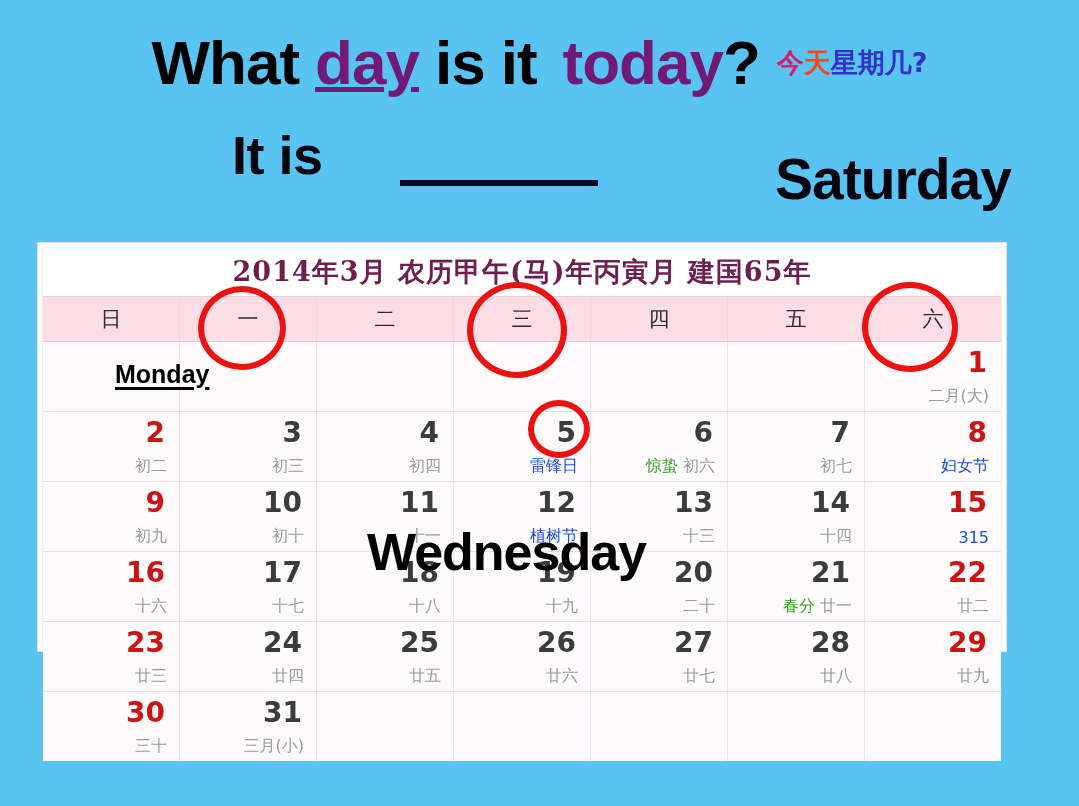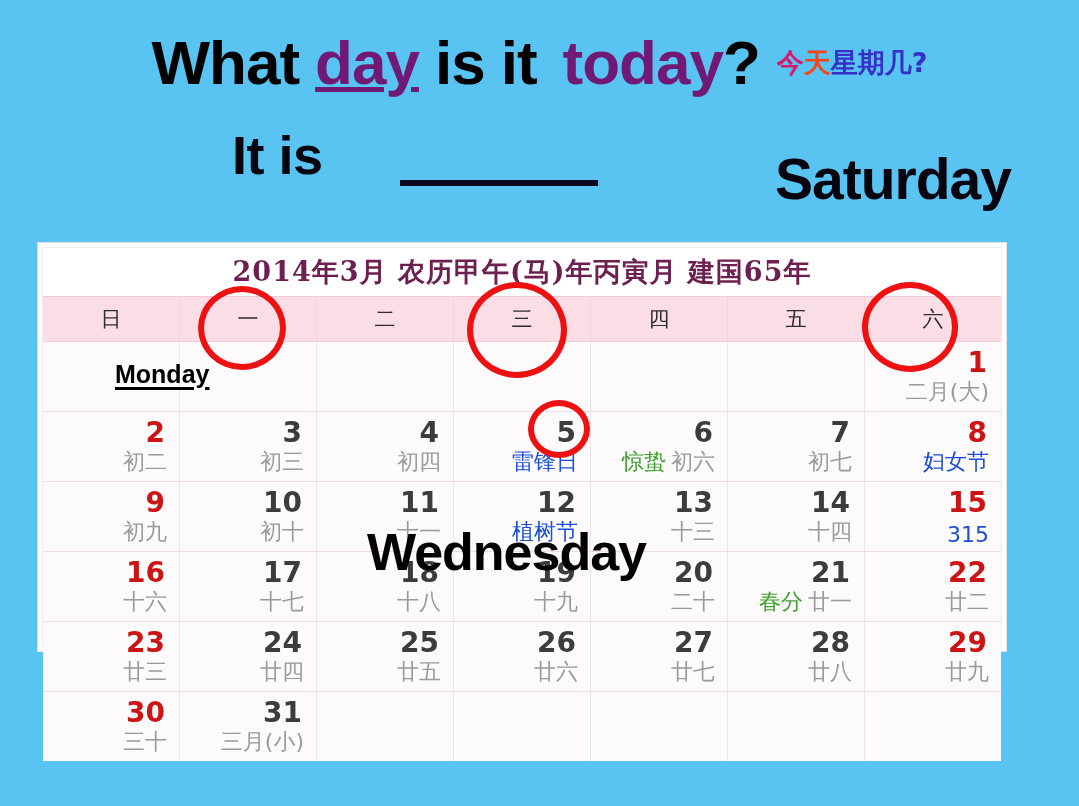--- a/index.html
+++ b/index.html
@@ -164,21 +164,21 @@
     font-size: 28px;
     font-weight: bold;
     color: #3c3c3c;
     font-family: "DejaVu Sans", sans-serif;
   }
   .day-num.red { color: #cc1414; }
   .lunar {
     position: absolute;
     right: 12px;
     bottom: 4px;
-    font-size: 22px;
+    font-size: 16px;
     color: #9a9a9a;
     font-family: "DejaVu Sans", sans-serif;
     white-space: nowrap;
   }
   .lunar.red { color: #1d4ed8; }
   .lunar .term {
     color: #3ea12e;
     margin-right: 5px;
   }
 

